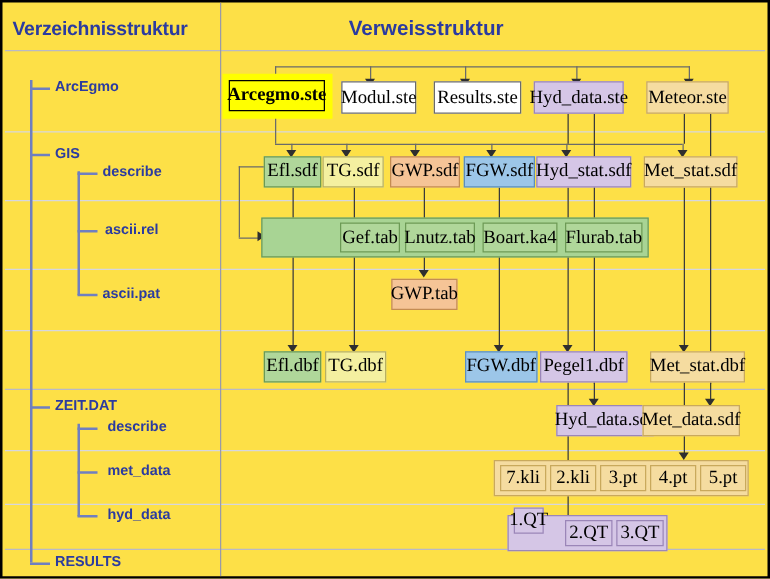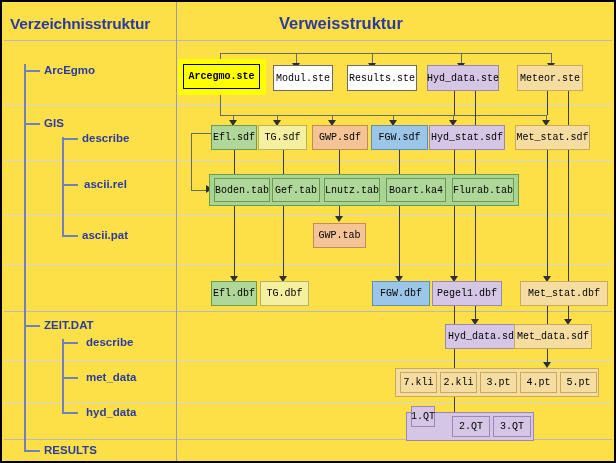--- a/index.html
+++ b/index.html
@@ -41,22 +41,22 @@
   }
   .tree-line{position:absolute;background:#6f7fc0;}
   .tree-v{width:1.5px;}
   .tree-h{height:1.5px;}
 
   
   .node{
     position:absolute;
     box-sizing:border-box;
     border:1px solid #6b6b6b;
-    font-family:Liberation Mono, monospace;
-    font-size:10px;
+    font-family:Liberation Serif, serif;
+    font-size:15px;
     color:#000;
     display:flex;
     align-items:center;
     justify-content:center;
     white-space:nowrap;
     background:#fff;
     z-index:3;
   }
   .node.green{background:#b0d79a;border-color:#6c9a55;}
   .node.yellow{background:#f4f0a0;border-color:#b8b062;}
@@ -188,21 +188,20 @@
   <div class="node blue" style="left:369px;top:123px;width:57px;height:25px">FGW.sdf</div>
   <div class="node purple" style="left:427px;top:123px;width:76px;height:25px">Hyd_stat.sdf</div>
   <div class="node tan" style="left:513px;top:123px;width:75px;height:25px">Met_stat.sdf</div>
 
   <div class="ln h thin" style="left:189px;top:131px;width:21px"></div>
   <div class="ln v thin" style="left:189px;top:131px;height:57px"></div>
   <div class="ln h thin" style="left:189px;top:188px;width:18px"></div>
   <div class="arrow" style="left:203px;top:184px;transform:rotate(-90deg)"></div>
 
   <div class="group green" style="left:207px;top:172px;width:310px;height:32px"></div>
-  <div class="node green" style="left:212px;top:176px;width:56px;height:24px">Boden.tab</div>
   <div class="node green" style="left:270px;top:176px;width:48px;height:24px">Gef.tab</div>
   <div class="node green" style="left:322px;top:176px;width:56px;height:24px">Lnutz.tab</div>
   <div class="node green" style="left:384px;top:176px;width:60px;height:24px">Boart.ka4</div>
   <div class="node green" style="left:450px;top:176px;width:62px;height:24px">Flurab.tab</div>
 
   <div class="ln v" style="left:232px;top:148px;height:130px"></div>
   <div class="arrow" style="left:228px;top:274px"></div>
   <div class="ln v" style="left:281px;top:148px;height:130px"></div>
   <div class="arrow" style="left:277px;top:274px"></div>
   <div class="ln v" style="left:337px;top:148px;height:70px"></div>
@@ -213,21 +212,21 @@
   <div class="arrow" style="left:448px;top:274px"></div>
   <div class="ln v" style="left:545px;top:148px;height:130px"></div>
   <div class="arrow" style="left:541px;top:274px"></div>
 
   <div class="node orange" style="left:311px;top:221px;width:53px;height:25px">GWP.tab</div>
 
   <div class="node green" style="left:209px;top:279px;width:46px;height:25px">Efl.dbf</div>
   <div class="node yellow" style="left:258px;top:279px;width:49px;height:25px">TG.dbf</div>
   <div class="node blue" style="left:370px;top:279px;width:58px;height:25px">FGW.dbf</div>
   <div class="node purple" style="left:430px;top:279px;width:70px;height:25px">Pegel1.dbf</div>
-  <div class="node tan" style="left:518px;top:279px;width:88px;height:25px">Met_stat.dbf</div>
+  <div class="node tan" style="left:518px;top:279px;width:76px;height:25px">Met_stat.dbf</div>
 
   <div class="ln v" style="left:473px;top:304px;height:17px"></div>
   <div class="arrow" style="left:469px;top:317px"></div>
   <div class="ln v" style="left:566px;top:304px;height:17px"></div>
   <div class="arrow" style="left:562px;top:317px"></div>
 
   <div class="node purple" style="left:443px;top:322px;width:78px;height:25px">Hyd_data.sdf</div>
   <div class="node tan" style="left:512px;top:322px;width:78px;height:25px">Met_data.sdf</div>
 
   <div class="ln v" style="left:452px;top:304px;height:112px"></div>

